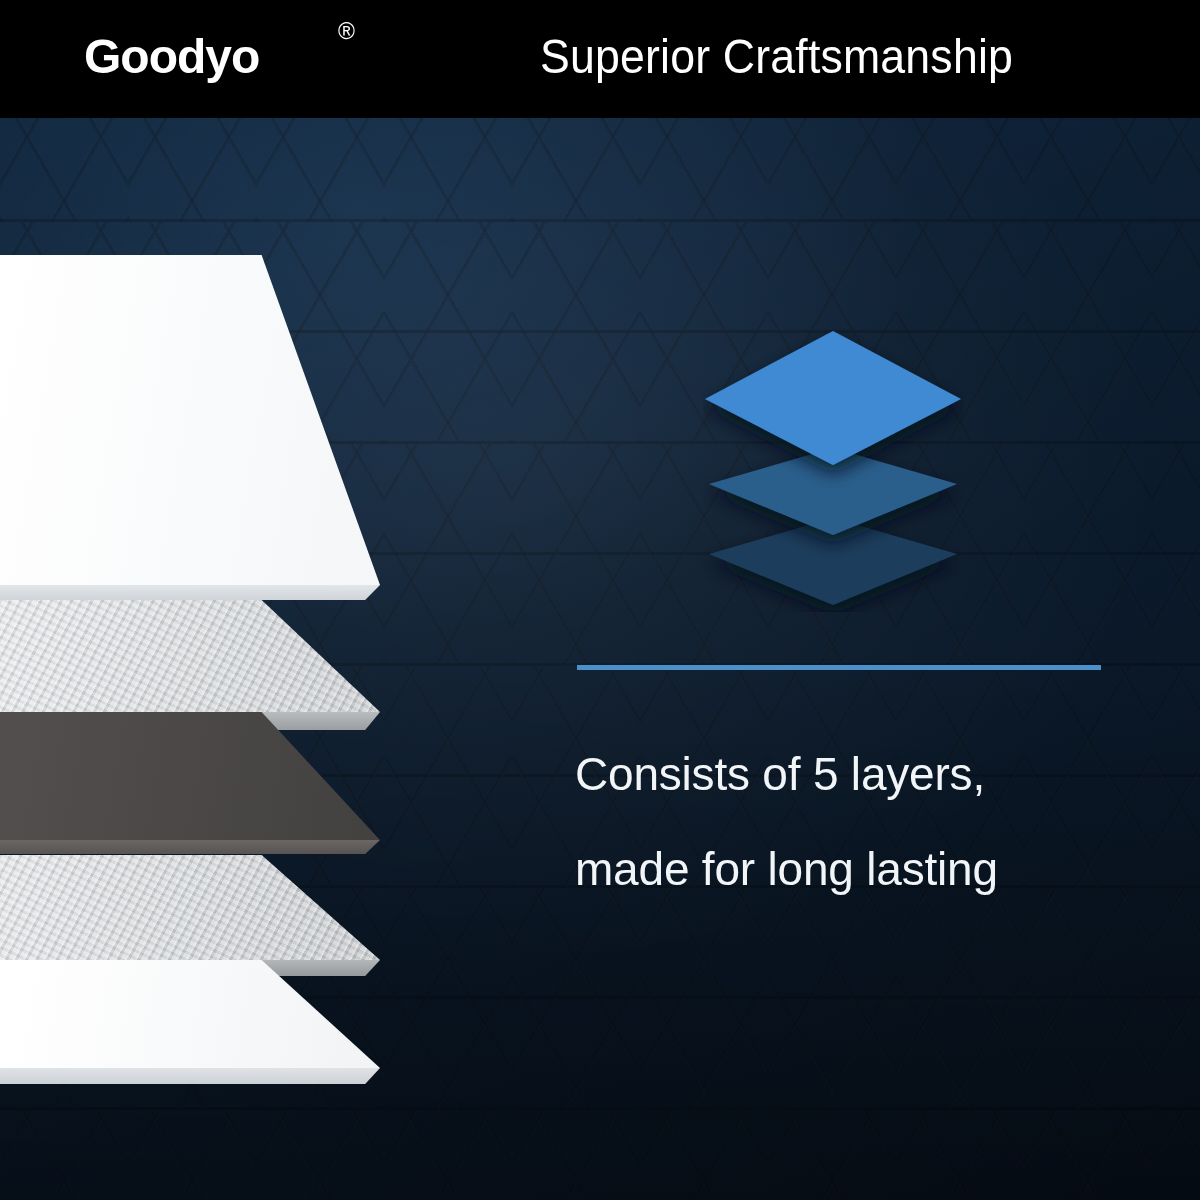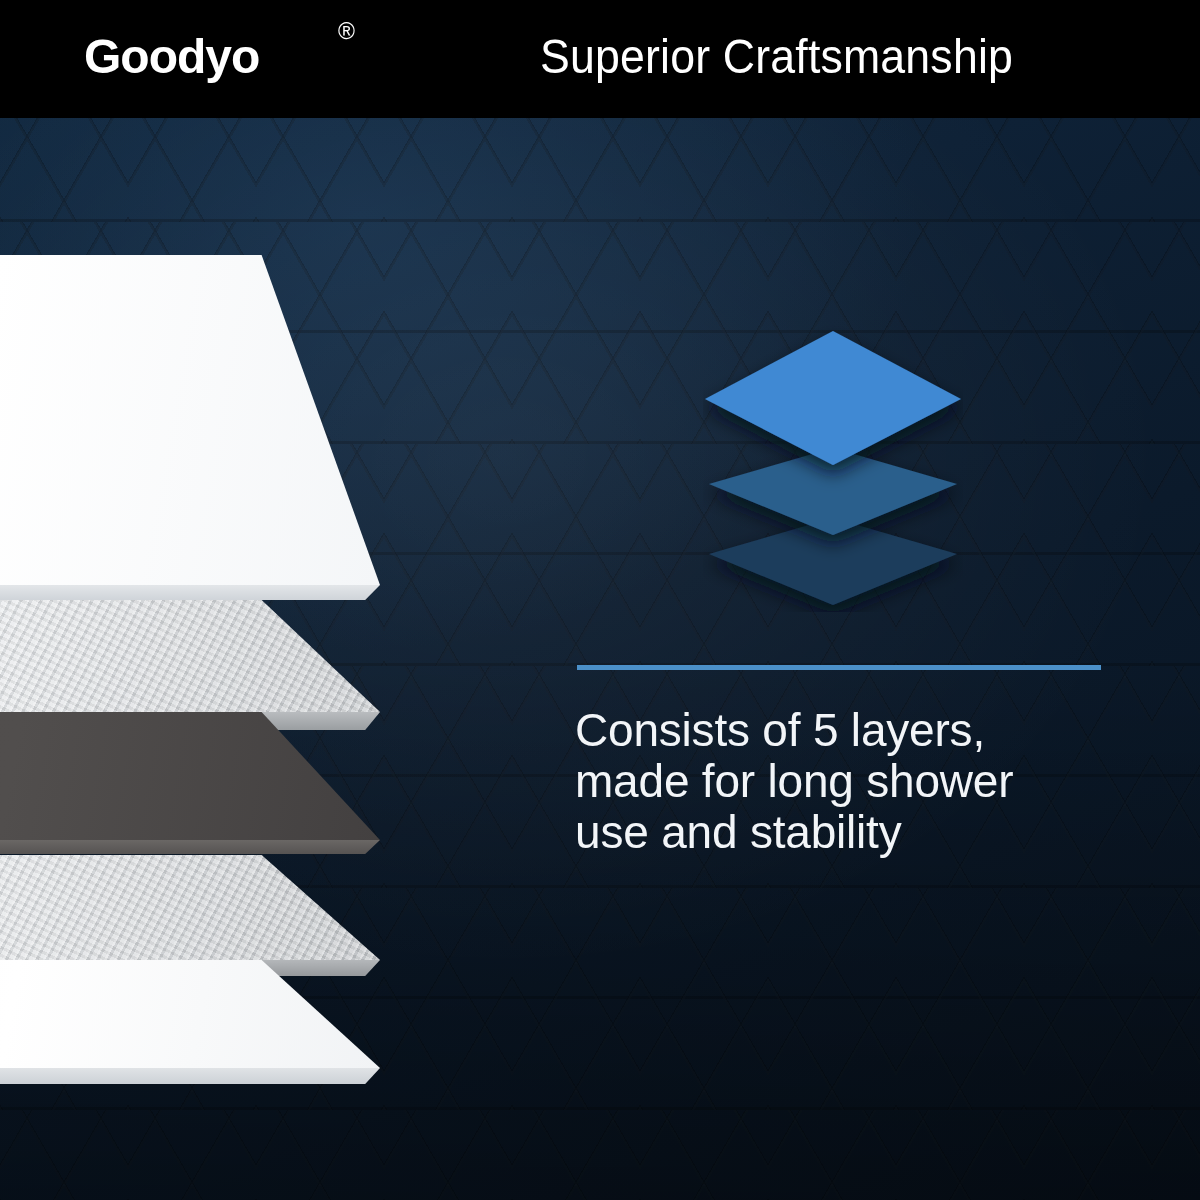--- a/index.html
+++ b/index.html
@@ -206,21 +206,21 @@
     left: 575px;
     top: 705px;
     width: 560px;
     color: #f2f5f8;
     font-size: 46px;
     line-height: 51px;
     font-weight: 400;
     letter-spacing: -.2px;
     z-index: 30;
   }
-  .body-copy .line { display: block; white-space: nowrap; }
+  .body-copy .line { display: block; white-space: nowrap; margin-top: 44px; }
 </style>
 </head>
 <body>
 
 <div id="stage">
 
   <div class="bg-base"></div>
   <div class="bg-hex"></div>
   <div class="bg-hex2"></div>
   <div class="bg-vignette"></div>
@@ -270,17 +270,16 @@
       <g filter="url(#lshadow)">
         <polygon points="130,9 258,77 130,143 2,77" fill="#4089d3"></polygon>
       </g>
     </svg>
   </div>
 
   <div class="divider"></div>
 
   <div class="body-copy">
     <span class="line">Consists of 5 layers,</span>
-    <span class="line">made for long shower</span>
-    <span class="line">use and stability</span>
+    <span class="line">made for long lasting</span>
   </div>
 
 </div>
 
 </body></html>

